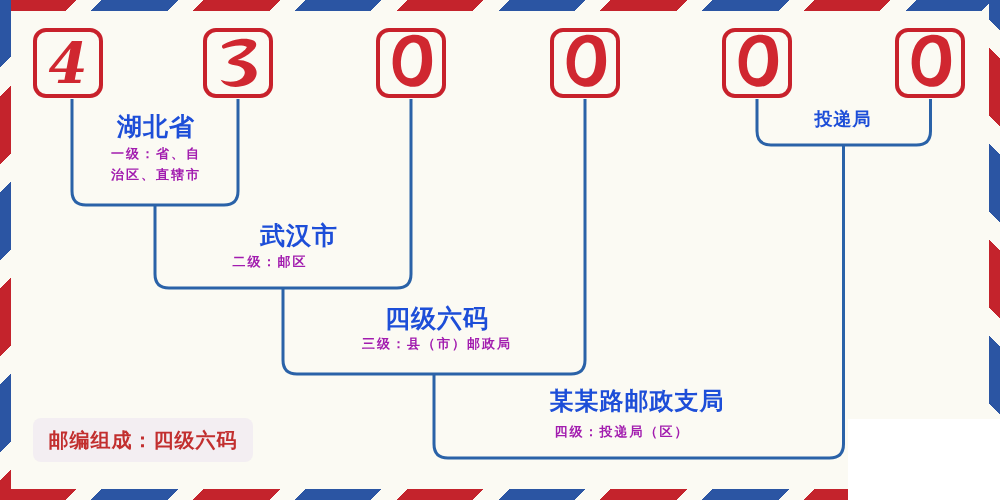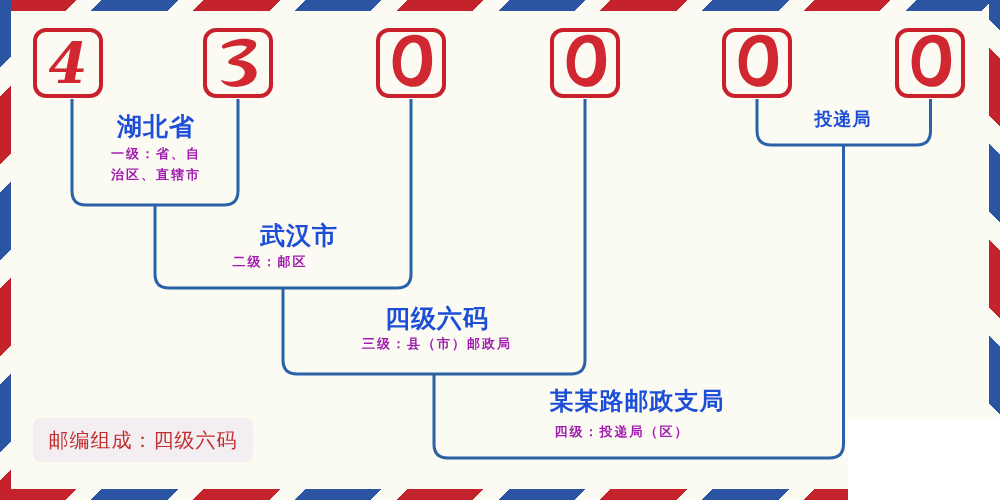--- a/index.html
+++ b/index.html
@@ -11,21 +11,21 @@
   .band-right{right:0;top:0;width:11px;height:500px;background:repeating-linear-gradient(45deg,#c4232c 0 48px,#fbfaf3 48px 68px,#2b55a3 68px 116px,#fbfaf3 116px 136px);}
   .digit-box{position:absolute;top:28px;width:70px;height:70px;border:4px solid #c8212b;border-radius:13px;box-sizing:border-box;display:flex;align-items:center;justify-content:center;}
   .digit-glyph{width:55px;height:60px;}
   .digit-glyph path{fill:#d02730;}
   .digit-text{font-family:"DejaVu Serif",serif;font-style:italic;font-weight:bold;font-size:56px;color:#d02730;line-height:1;}
   svg.connectors{position:absolute;left:0;top:0;}
   svg.connectors path{fill:none;stroke:#2a62a8;stroke-width:3;}
   .title{position:absolute;transform:translateX(-50%);color:#1d4ed8;font-weight:bold;white-space:nowrap;font-size:25px;line-height:1;letter-spacing:1px;}
   .subtitle{position:absolute;transform:translateX(-50%);color:#a21caf;font-weight:bold;font-size:13px;letter-spacing:2px;white-space:nowrap;line-height:1;}
   .footer-box{position:absolute;left:33px;top:418px;width:220px;height:44px;background:#f3eef2;border-radius:8px;display:flex;align-items:center;justify-content:center;}
-  .footer-text{color:#c22f2f;font-weight:normal;font-size:20px;letter-spacing:1px;}
+  .footer-text{color:#c22f2f;font-weight:bold;font-size:20px;letter-spacing:1px;}
   .white-patch{position:absolute;left:848px;top:419px;width:152px;height:81px;background:#ffffff;}
 </style>
 </head>
 <body>
 
 <div class="band band-top"></div>
 <div class="band band-bottom"></div>
 <div class="band band-left"></div>
 <div class="band band-right"></div>
 

